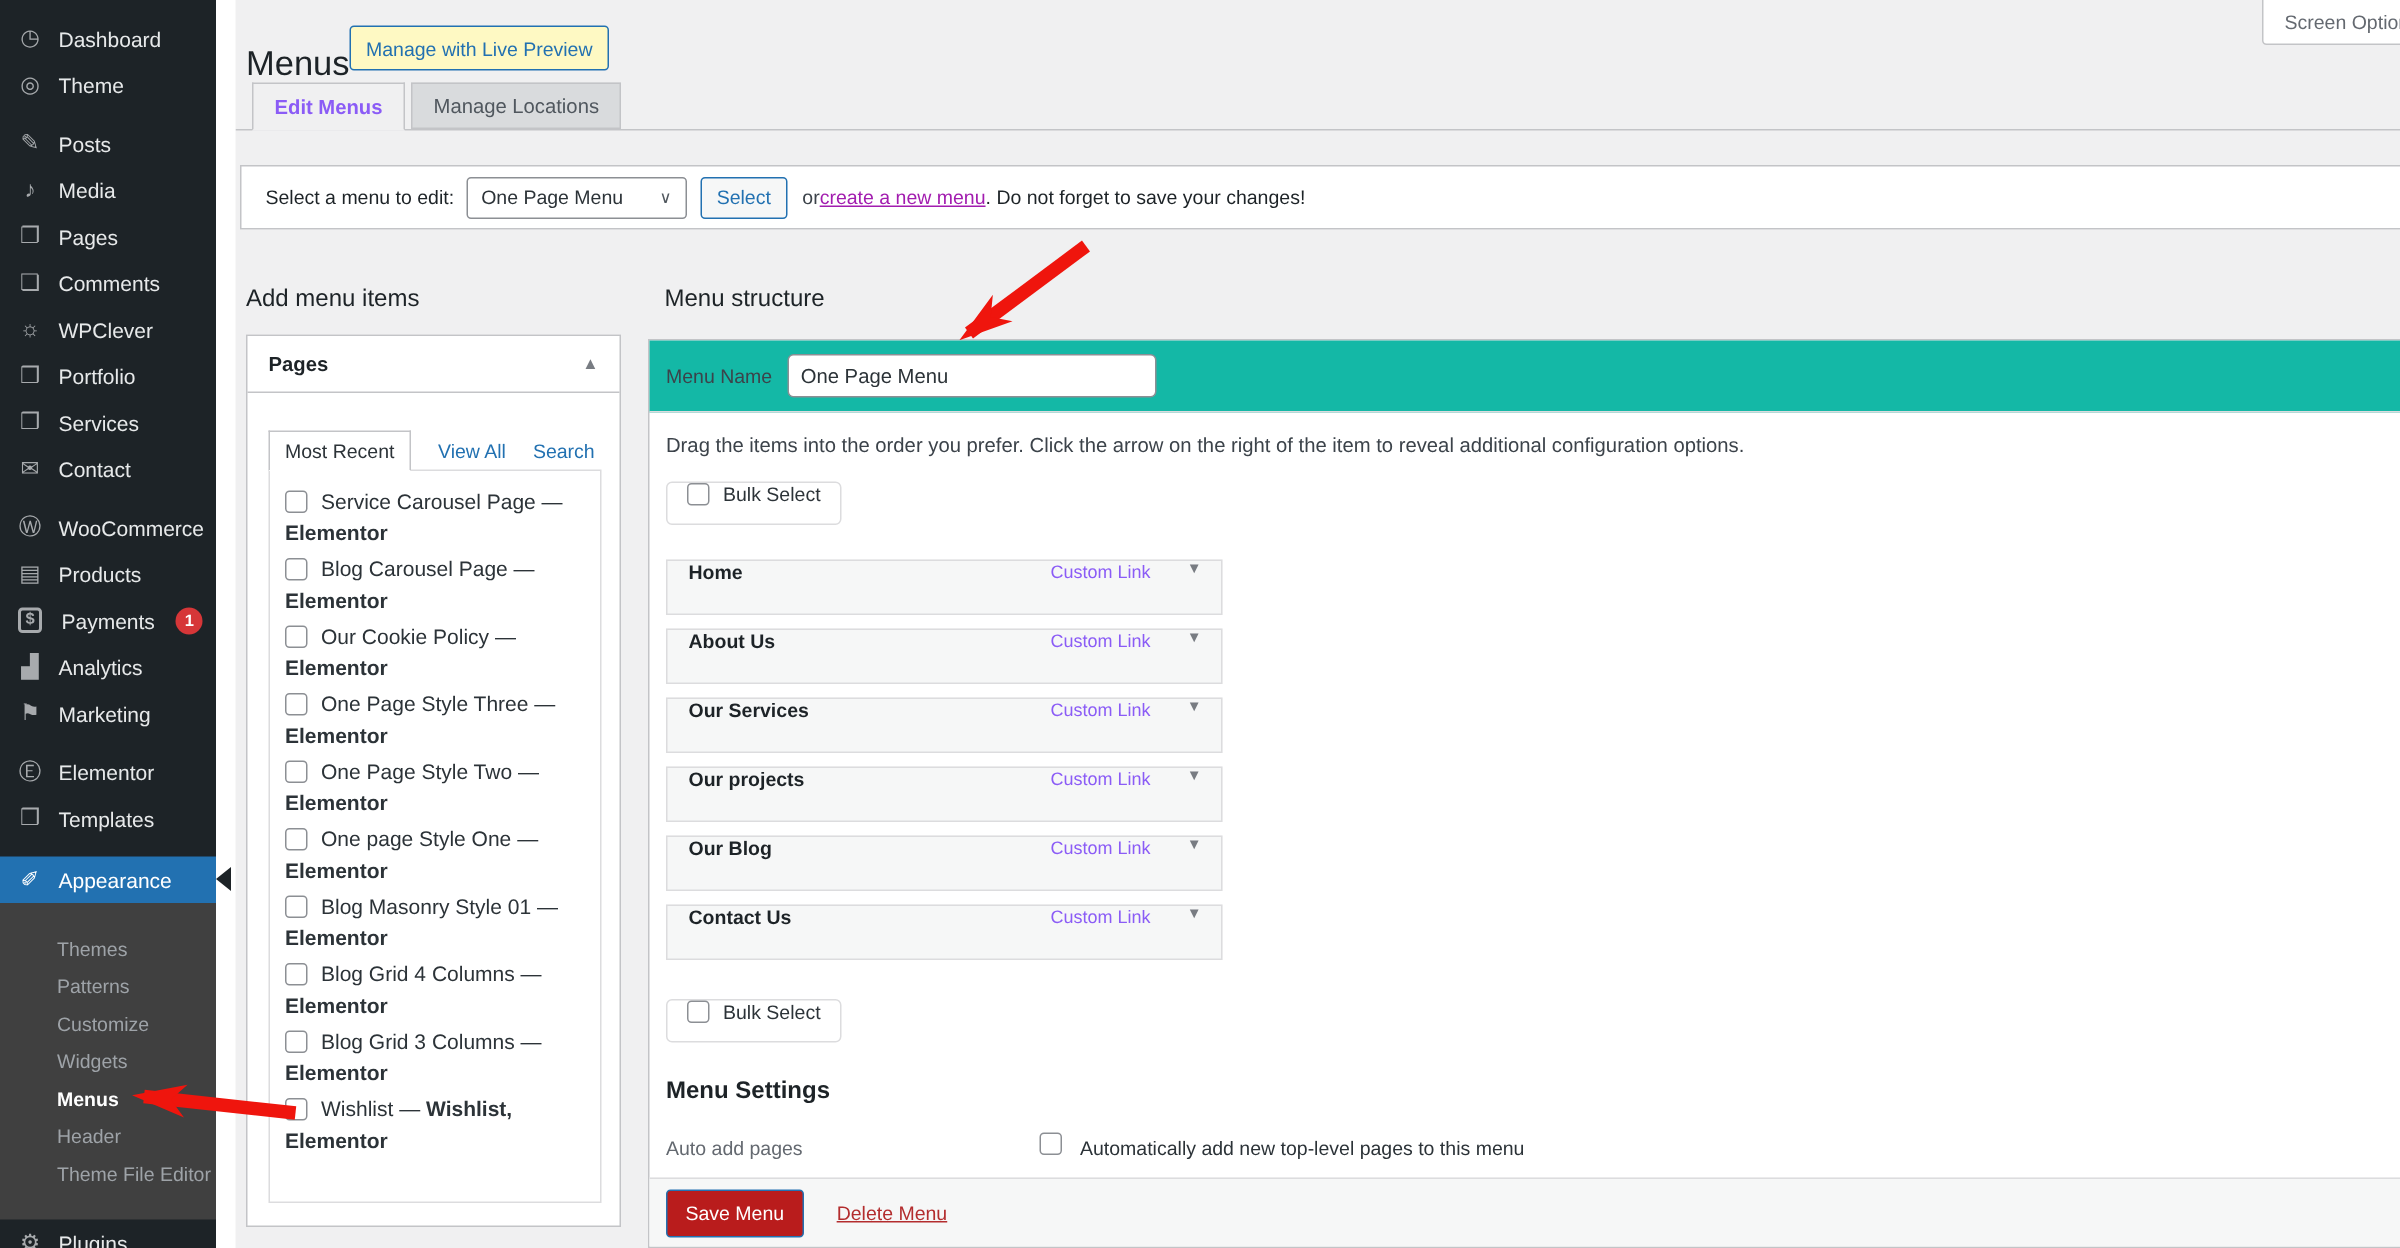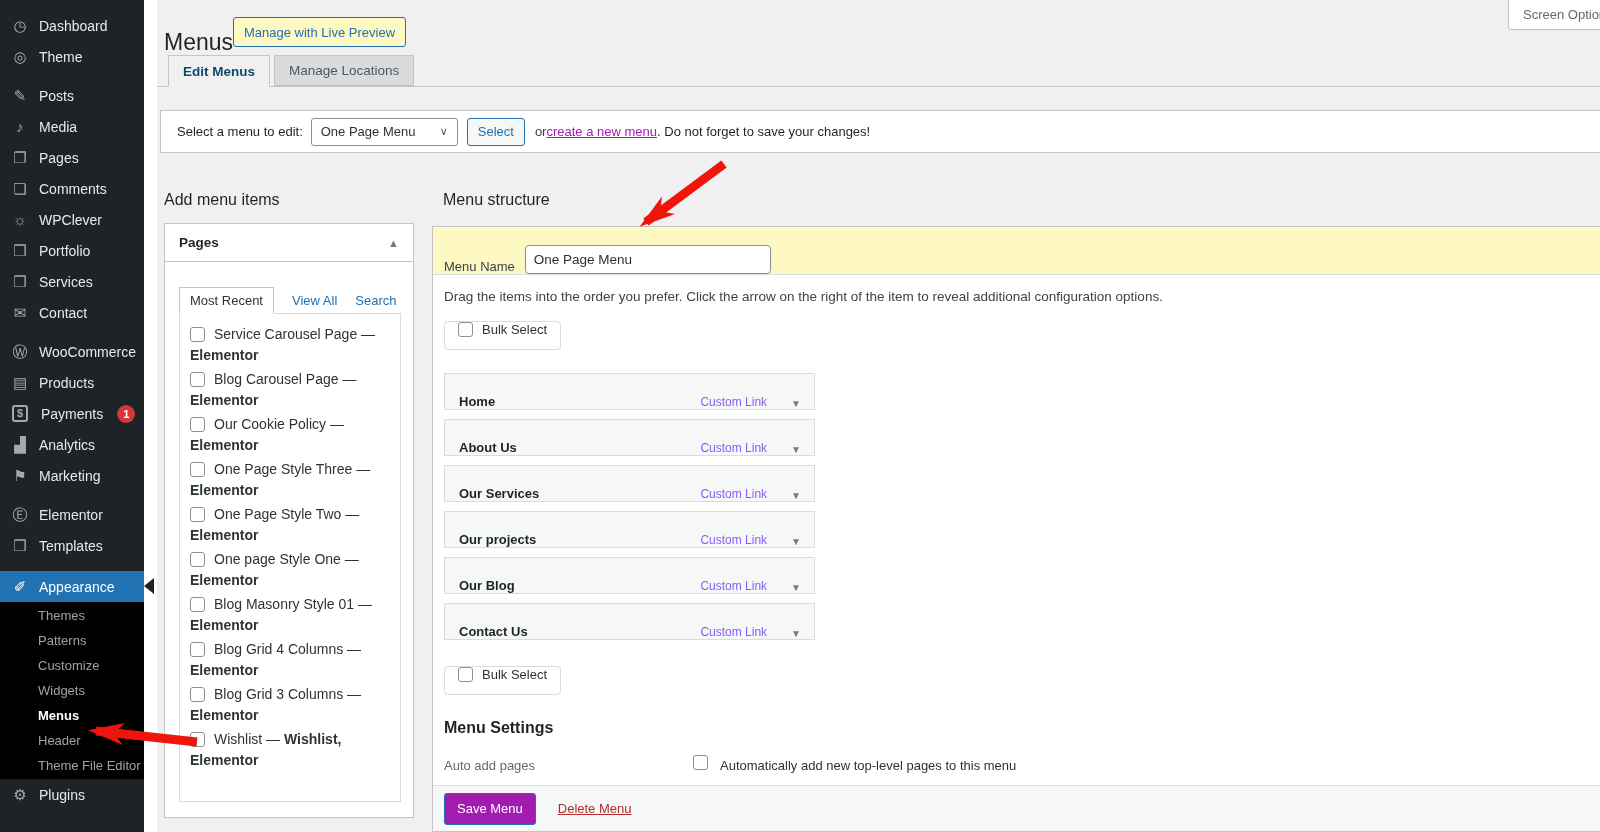--- a/index.html
+++ b/index.html
@@ -14,38 +14,38 @@
   .gap8{height:8px}.gap10{height:10px}
   .s-item{display:flex;align-items:center;height:31px;padding:0 6px 0 10px;gap:9px;
           color:#e7e9ea;font-size:14px;cursor:pointer;white-space:nowrap}
   .s-ico{width:20px;flex:0 0 20px;text-align:center;color:#a7aaad;font-size:15px;line-height:1}
   .s-item.active{background:#2271b1;color:#fff}
   .s-item.active .s-ico{color:#fff}
   .ico-boxed{border:2px solid #a7aaad;border-radius:3px;width:12px;flex:0 0 12px;height:13px;
              line-height:13px;font-size:11px;font-weight:bold;margin:0 4px 0 2px}
   .badge{margin-left:5px;background:#d63638;color:#fff;border-radius:50%;min-width:18px;height:18px;
          line-height:18px;text-align:center;font-size:11px;display:inline-block;font-weight:bold}
-  .submenu{background:#000000;padding:1px 0}
+  .submenu{background:#404040;padding:18px 0}
   .sub-item{height:25px;line-height:25px;padding-left:38px;color:#9ea3a8;font-size:13px;cursor:pointer;white-space:nowrap}
   .sub-item.current{color:#fff;font-weight:bold}
   .strip{position:absolute;left:144px;top:0;width:13px;height:832px;background:#fff;z-index:4}
   .notch{position:absolute;left:144px;top:578px;width:0;height:0;z-index:6;
          border-top:8px solid transparent;border-bottom:8px solid transparent;border-right:10px solid #1d2327}
   
   .screen-options{position:absolute;left:1508px;top:0;height:29px;line-height:29px;padding:0 14px;
                   background:#fff;border:1px solid #c3c4c7;border-top:none;border-radius:0 0 3px 3px;
                   color:#646970;white-space:nowrap;cursor:pointer;z-index:3}
   .page-title{position:absolute;left:164px;top:14px;font-size:23px;font-weight:400;color:#1d2327}
   .btn{display:inline-flex;align-items:center;justify-content:center;border-radius:3px;font-size:13px;cursor:pointer;box-sizing:border-box}
   .btn-secondary{background:#f6f7f7;border:1px solid #2271b1;color:#2271b1}
   .live-preview{position:absolute;left:233px;top:17px;height:30px;padding:0 10px;background:#fef9c3}
   .tabs{position:absolute;left:168px;top:55px;display:flex;gap:4px;z-index:2}
   .tab{height:31px;display:flex;align-items:center;padding:0 14px;border:1px solid #c3c4c7;
        box-sizing:border-box;font-size:13.5px;cursor:pointer}
-  .tab.active{background:#f0f0f1;border-bottom-color:#f0f0f1;font-weight:bold;color:#0c4a6e;height:32px;z-index:2}
+  .tab.active{background:#f0f0f1;border-bottom-color:#f0f0f1;font-weight:bold;color:#8b5cf6;height:32px;z-index:2}
   .tab.inactive{background:#d9dbdd;color:#50575e}
   .tabline{position:absolute;left:157px;right:0;top:86px;border-top:1px solid #c3c4c7}
   .select-bar{position:absolute;left:160px;top:110px;right:-2px;height:43px;background:#fff;
               border:1px solid #c3c4c7;box-sizing:border-box;display:flex;align-items:center;padding-left:16px}
   .fake-select{display:inline-flex;align-items:center;justify-content:space-between;width:147px;height:28px;
                border:1px solid #8c8f94;border-radius:3px;background:#fff;padding:0 9px;color:#2c3338;
                margin-left:8px;box-sizing:border-box;cursor:pointer}
   .chev{color:#50575e;font-size:11px}
   .select-btn{height:28px;padding:0 10px;margin-left:9px}
   .or-text{margin-left:10px;color:#3c434a}
@@ -64,41 +64,41 @@
   .subtab-link{color:#2271b1;margin-left:18px;cursor:pointer}
   .page-list{position:absolute;left:14px;top:89px;width:222px;height:489px;border:1px solid #dcdcde;
              box-sizing:border-box;padding:7px 10px;overflow:hidden}
   .pl-item{margin:3px 0;line-height:21px;font-size:14px;color:#2c3338;cursor:pointer}
   .cb{display:inline-block;width:15px;height:15px;border:1px solid #8c8f94;border-radius:3px;background:#fff;
       vertical-align:-3px;margin-right:9px;cursor:pointer;box-sizing:border-box}
   .status{font-weight:bold}
   
   .menu-panel{position:absolute;left:432px;top:226px;right:-2px;height:606px;background:#fff;
               border:1px solid #c3c4c7;box-sizing:border-box}
-  .name-row{height:47px;background:#fef9c3;border-bottom:1px solid #dcdcde;display:flex;align-items:flex-end;padding-left:11px}
+  .name-row{height:47px;background:#14b8a6;border-bottom:1px solid #dcdcde;display:flex;align-items:center;padding-left:11px}
   .name-label{color:#3c434a;margin-right:10px}
   .name-input{width:228px;height:27px;border:1px solid #8c8f94;border-radius:4px;padding:0 8px;
               font-size:13.5px;color:#2c3338;font-family:inherit;background:#fff}
   .drag-hint{position:absolute;left:11px;top:62px;font-size:13.5px;color:#3c434a}
   .bulk{position:absolute;left:11px;display:inline-flex;align-items:flex-start;gap:9px;border:1px solid #dcdcde;
         border-radius:4px;background:#fff;height:27px;padding:0 13px;color:#2c3338;cursor:pointer}
   .bulk1{top:94px}.bulk2{top:439px}
   .mi-bar{position:absolute;left:11px;width:371px;height:37px;background:#f6f7f7;border:1px solid #dcdcde;
-          box-sizing:border-box;display:flex;align-items:flex-end;padding:0 13px 0 14px;cursor:move}
+          box-sizing:border-box;display:flex;align-items:flex-start;padding:0 13px 0 14px;cursor:move}
   .mi-label{font-weight:bold;font-size:13px;color:#1d2327;flex:1}
   .mi-type{color:#8b5cf6;font-size:12px;margin-right:24px}
   .mi-arrow{color:#787c82;font-size:10px;cursor:pointer}
   .bar0{top:146px}.bar1{top:192px}.bar2{top:238px}.bar3{top:284px}.bar4{top:330px}.bar5{top:376px}
   .settings-h{position:absolute;left:11px;top:492px;font-size:16px;font-weight:bold;color:#1d2327}
   .auto-label{position:absolute;left:11px;top:531px;color:#646970}
   .auto-cb{position:absolute;left:260px;top:528px}
   .auto-opt{position:absolute;left:287px;top:531px;color:#2c3338}
   .save-row{position:absolute;left:0;right:0;top:558px;bottom:0;background:#f6f7f7;border-top:1px solid #dcdcde;
             display:flex;align-items:center;gap:22px;padding-left:11px}
-  .btn-primary{background:#a21caf;border:1px solid #2271b1;color:#fff;height:32px;padding:0 12px;
+  .btn-primary{background:#b91c1c;border:1px solid #2271b1;color:#fff;height:32px;padding:0 12px;
                border-radius:3px;font-size:13px}
   .delete-link{color:#b32d2e;text-decoration:underline;cursor:pointer}
   
   .anno{position:absolute;left:0;top:0;pointer-events:none;z-index:50}
 </style>
 </head>
 <body>
 
 <div class="sidebar">
   <div class="pad-top"></div>

